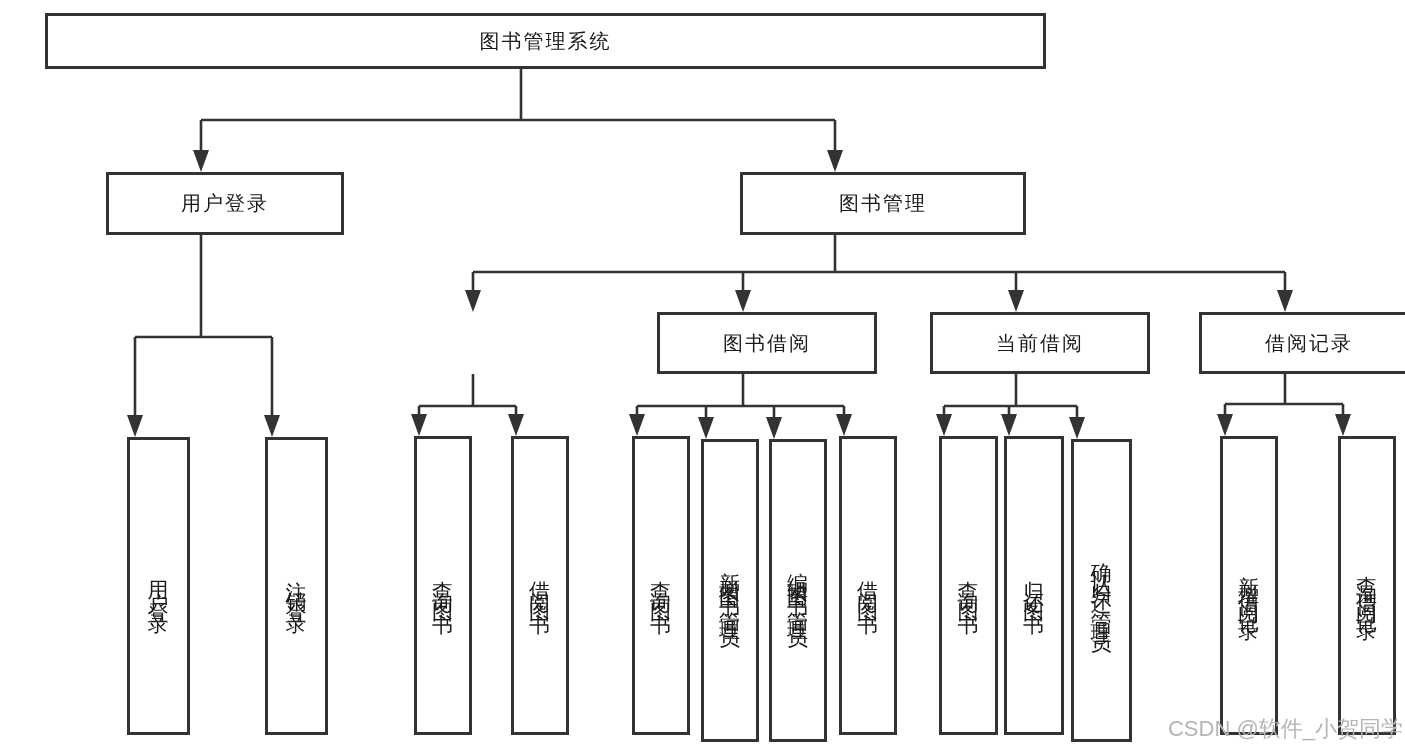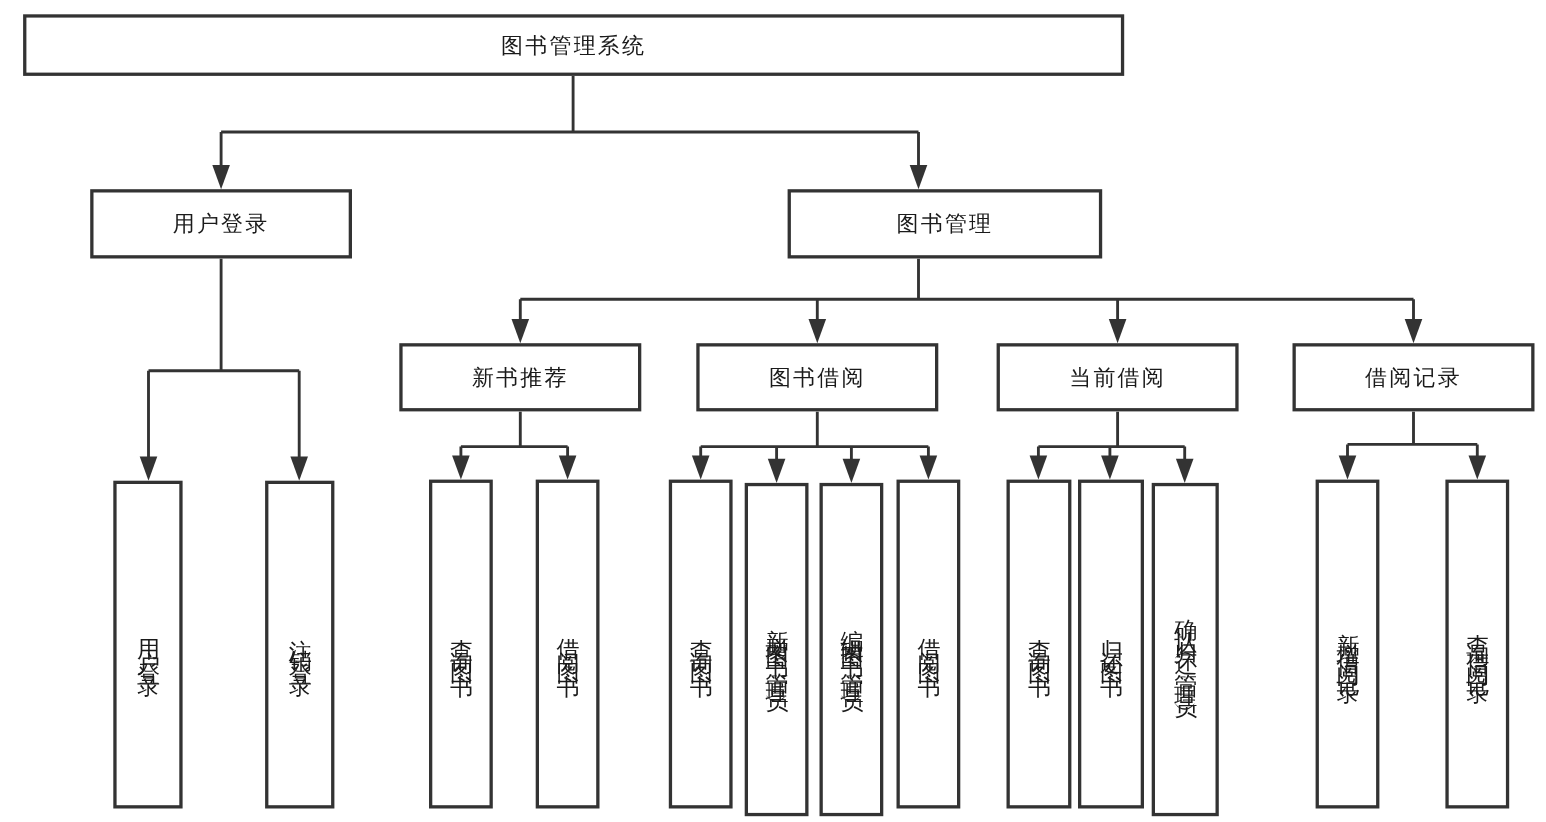--- a/index.html
+++ b/index.html
@@ -20,20 +20,21 @@
   .connectors{position:absolute;left:0;top:0;}
   .cl{stroke:var(--line);stroke-width:2.6;fill:none;}
   .ca{fill:var(--line);stroke:none;}
   .node{
     position:absolute;
     box-sizing:border-box;
     border:3px solid var(--line);
     background:var(--background);
     display:flex;align-items:center;justify-content:center;
     color:var(--text);
+    margin-left:24px;
   }
   .h{font-size:20px;letter-spacing:2px;white-space:nowrap;}
   .v{
     writing-mode:vertical-lr;
     font-size:21px;line-height:1;
     letter-spacing:11px;
   }
   .v6{letter-spacing:9px;}
   .v8{letter-spacing:10px;}
   .v9{letter-spacing:8px;}
@@ -99,21 +100,20 @@
       <polygon class="ca" points="1217,414 1233,414 1225,436"></polygon>
       <polygon class="ca" points="1335,414 1351,414 1343,436"></polygon>
     </g>
   </svg>
 
   <div class="node h" style="left:21px;top:13px;width:1001px;height:56px;">图书管理系统</div>
 
   <div class="node h" style="left:82px;top:172px;width:238px;height:63px;">用户登录</div>
   <div class="node h" style="left:716px;top:172px;width:286px;height:63px;">图书管理</div>
 
-  <div class="node h" style="left:363px;top:312px;width:220px;height:62px;">新书推荐</div>
   <div class="node h" style="left:906px;top:312px;width:220px;height:62px;">当前借阅</div>
   <div class="node h" style="left:633px;top:312px;width:220px;height:62px;">图书借阅</div>
   <div class="node h" style="left:1175px;top:312px;width:220px;height:62px;">借阅记录</div>
 
   <div class="node v" style="left:103px;top:437px;width:63px;height:298px;">用户登录</div>
   <div class="node v" style="left:241px;top:437px;width:63px;height:298px;">注销登录</div>
 
   <div class="node v" style="left:390px;top:436px;width:58px;height:299px;">查询图书</div>
   <div class="node v" style="left:487px;top:436px;width:58px;height:299px;">借阅图书</div>
 
@@ -122,14 +122,15 @@
   <div class="node v v9" style="left:745px;top:439px;width:58px;height:303px;">编辑图书（管理员）</div>
   <div class="node v" style="left:815px;top:436px;width:58px;height:299px;">借阅图书</div>
 
   <div class="node v" style="left:915px;top:436px;width:59px;height:299px;">查询图书</div>
   <div class="node v" style="left:980px;top:436px;width:60px;height:299px;">归还图书</div>
   <div class="node v v8" style="left:1047px;top:439px;width:61px;height:303px;">确认归还（管理员）</div>
 
   <div class="node v v6" style="left:1196px;top:436px;width:58px;height:299px;">新增借阅记录</div>
   <div class="node v v6" style="left:1314px;top:436px;width:58px;height:299px;">查询借阅记录</div>
 
+  <div class="watermark">CSDN @软件_小贺同学</div>
 
 </div>
 
 </body></html>

